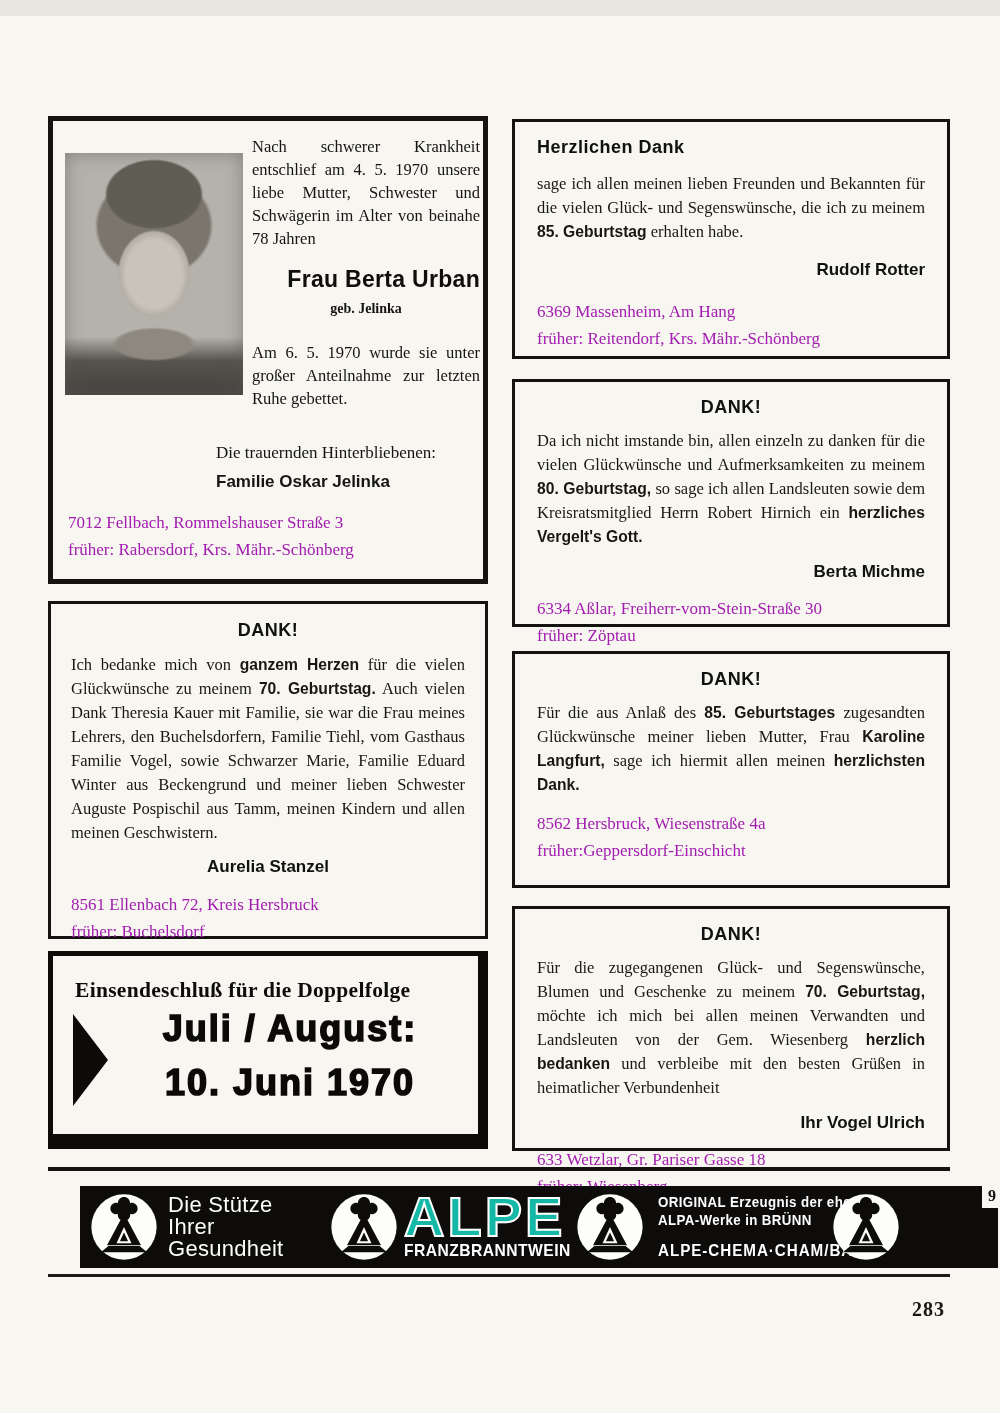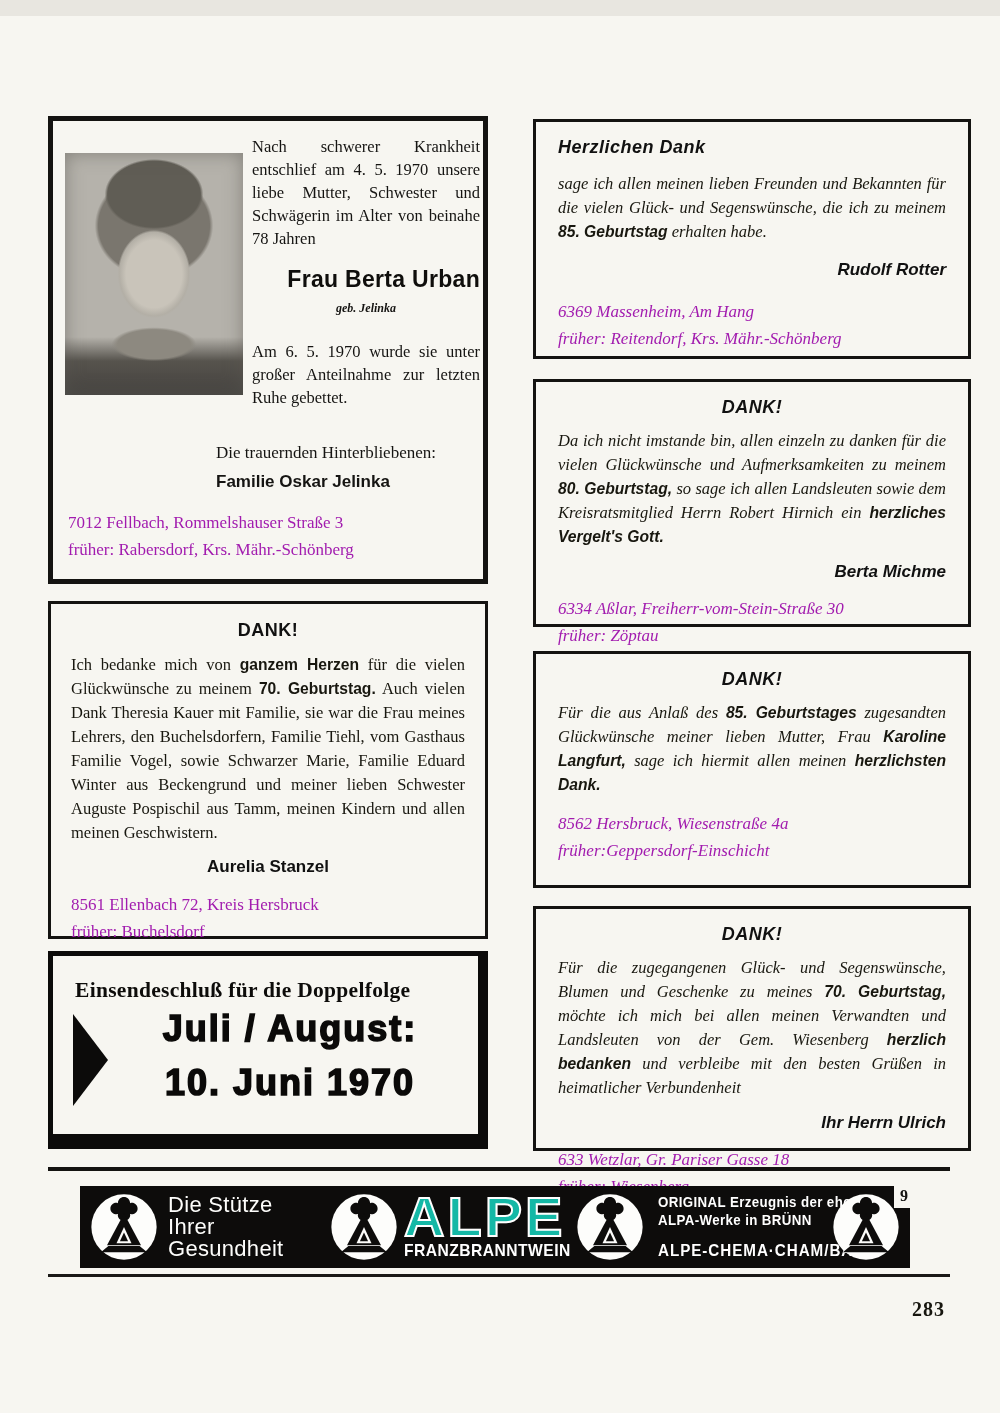--- a/index.html
+++ b/index.html
@@ -38,21 +38,21 @@
       #aeaaa3;
     box-shadow: inset 0 0 18px rgba(90,88,82,.55);
   }
   #obit-right { position:absolute; left:199px; top:14px; width:228px; }
   #obit-p1 { font-size:16.5px; line-height:23px; }
   #obit-name {
     margin-top:16px; text-align:right;
     font-family:"Liberation Sans", sans-serif; font-weight:700; font-size:23px;
     letter-spacing:.3px; color:#0f0e0c;
   }
-  #obit-maiden { margin-top:8px; text-align:center; font-size:12px; font-weight:700;font-style:italic; }
+  #obit-maiden { margin-top:8px; text-align:center; font-size:14px; font-weight:700; }
   #obit-p2 { margin-top:24px; font-size:16.5px; line-height:23px; }
   #obit-mourners { position:absolute; left:163px; top:322px; width:265px; }
   #obit-mourners .line1 { font-size:17px; }
   #obit-mourners .line2 {
     margin-top:9px; font-family:"Liberation Sans", sans-serif; font-weight:700; font-size:17px;
   }
   #obit-address { position:absolute; left:15px; top:388px; }
 
   
   #dank-stanzel { left:48px; top:585px; width:440px; height:338px; padding:16px 20px; }
@@ -80,42 +80,42 @@
   .deadline-big {
     position:absolute; left:62px; width:350px; text-align:center;
     font-family:"Liberation Sans", sans-serif; font-weight:700; font-size:36px;
     letter-spacing:2px; color:#0b0a09;
     -webkit-text-stroke:1.6px #0b0a09;
   }
   #deadline-line2 { top:52px; }
   #deadline-line3 { top:106px; }
 
   
-  .rbox { left:533px; width:438px; padding:15px 22px;font-style:italic; }
+  .rbox { left:512px; width:438px; padding:15px 22px; }
   #box-rotter   { top:103px;  height:240px; }
   #box-michme   { top:363px;  height:248px; }
   #box-langfurt { top:635px;  height:237px; }
   #box-ulrich   { top:890px;  height:245px; }
   .rbox .title-center { text-align:center; }
   .rbox .body-text { margin-top:11px; }
   .rbox .signature { margin-top:13px; }
   .rbox .addr { margin-top:13px; }
   #box-rotter .body-text { margin-top:14px; }
   #box-rotter .signature { margin-top:16px; }
   #box-rotter .addr { margin-top:18px; }
   .sig-rich { font-size:17px; text-align:right; }
   .sig-rich .b { font-size:17px; }
 
   
   #rule-thick { position:absolute; left:48px; top:1151px; width:902px; height:4px; background:#141311; }
   #rule-thin  { position:absolute; left:48px; top:1258px; width:902px; height:3px; background:#1a1917; }
 
   
   #ad {
-    position:absolute; left:80px; top:1170px; width:830px; height:82px;
+    position:absolute; left:80px; top:1170px; width:918px; height:82px;
     background:#0d0c0b;
   }
   .ad-logo { position:absolute; top:7px; width:68px; height:68px; }
   #ad-logo-1 { left:10px; }
   #ad-logo-2 { left:250px; }
   #ad-logo-3 { left:496px; }
   #ad-logo-4 { left:752px; }
   #ad-left-text {
     position:absolute; left:88px; top:8px; color:#fdfdfb;
     font-family:"Liberation Sans", sans-serif; font-size:22px; line-height:22px; font-weight:400;
@@ -214,22 +214,22 @@
     <div class="title-dank title-center">DANK!</div>
     <div class="body-text just"><span>Für die aus Anlaß des </span><span class="b">85. Geburtstages</span><span> zugesandten Glückwünsche meiner lieben Mutter, Frau </span><span class="b">Karoline Langfurt,</span><span> sage ich hiermit allen meinen </span><span class="b">herzlichsten Dank.</span></div>
     <div class="addr">
       <div>8562 Hersbruck, Wiesenstraße 4a</div>
       <div>früher:Geppersdorf-Einschicht</div>
     </div>
   </div>
 
   <div class="box rbox" id="box-ulrich">
     <div class="title-dank title-center">DANK!</div>
-    <div class="body-text just"><span>Für die zugegangenen Glück- und Segenswünsche, Blumen und Geschenke zu meines </span><span class="b">70. Geburtstag,</span><span> möchte ich mich bei allen meinen Verwandten und Landsleuten von der Gem. Wiesenberg </span><span class="b">herzlich bedanken</span><span> und verbleibe mit den besten Grüßen in heimatlicher Verbundenheit</span></div>
-    <div class="signature sig-rich"><span>Ihr </span><span class="b">Herrn Ulrich</span></div>
+    <div class="body-text just"><span>Für die zugegangenen Glück- und Segenswünsche, Blumen und Geschenke zu meinem </span><span class="b">70. Geburtstag,</span><span> möchte ich mich bei allen meinen Verwandten und Landsleuten von der Gem. Wiesenberg </span><span class="b">herzlich bedanken</span><span> und verbleibe mit den besten Grüßen in heimatlicher Verbundenheit</span></div>
+    <div class="signature sig-rich"><span>Ihr </span><span class="b">Vogel Ulrich</span></div>
     <div class="addr">
       <div>633 Wetzlar, Gr. Pariser Gasse 18</div>
       <div>früher: Wiesenberg</div>
     </div>
   </div>
 
   <div id="rule-thick"></div>
   <div id="rule-thin"></div>
 
   <div id="ad">

